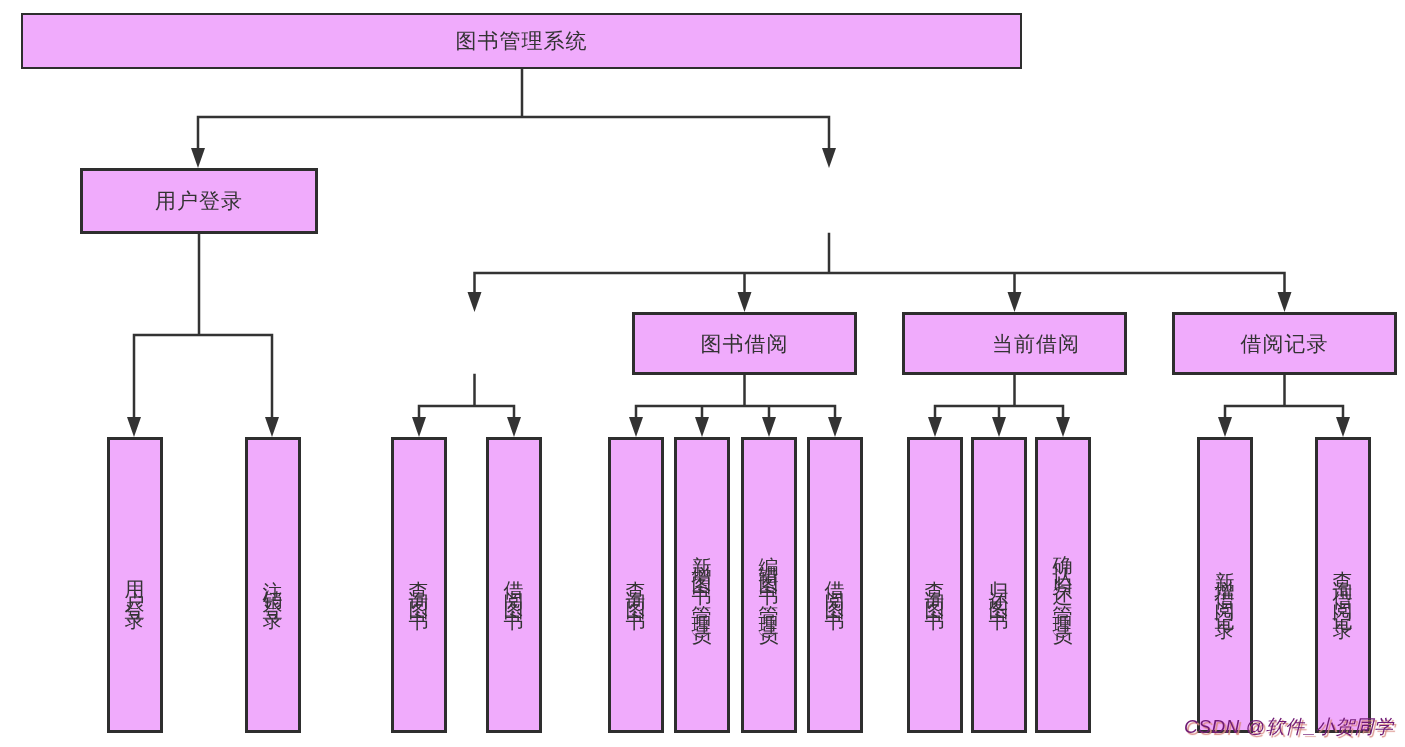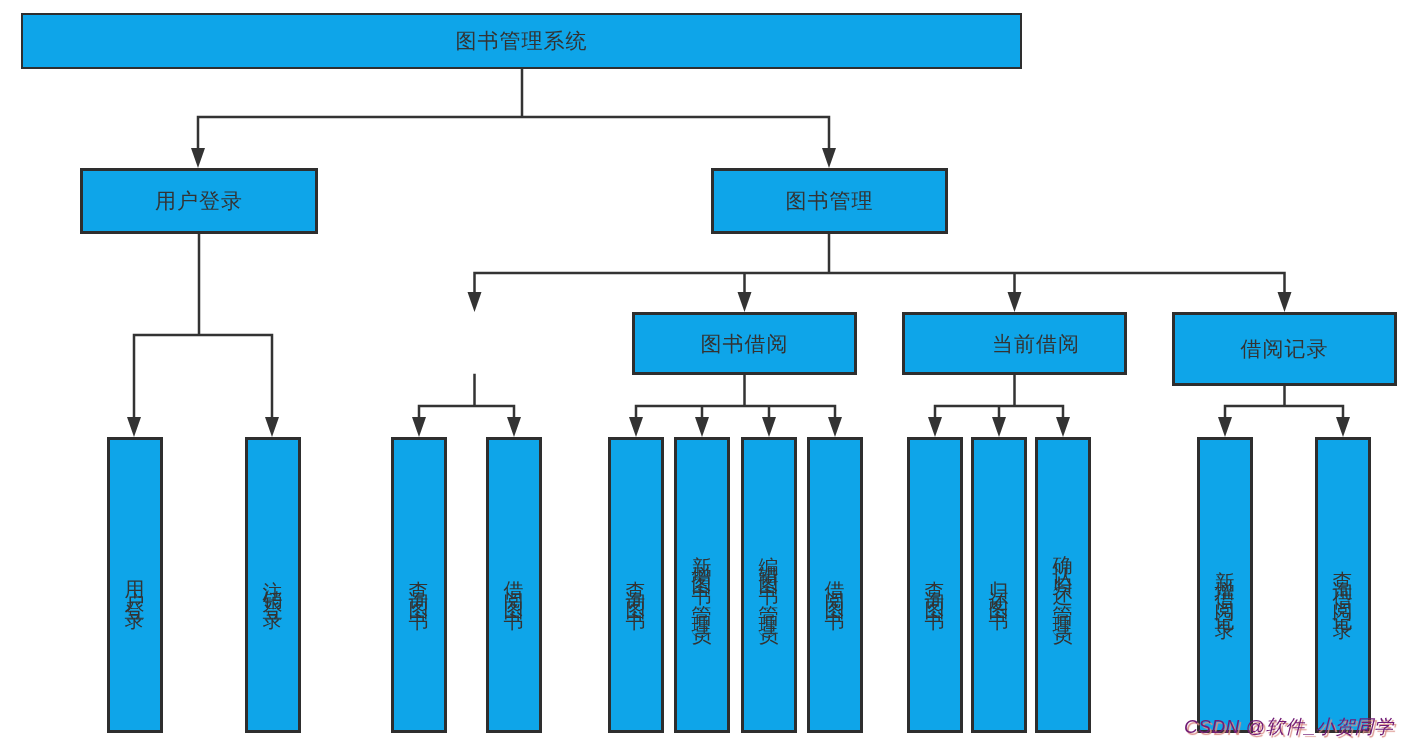--- a/index.html
+++ b/index.html
@@ -2,21 +2,21 @@
 <html><head>
 <meta charset="utf-8">
 <style>
   html,body{margin:0;padding:0;background:#ffffff;}
   #stage{
     position:relative;width:1405px;height:747px;background:#ffffff;overflow:hidden;
     font-family:"Liberation Sans", sans-serif;color:#333333;
   }
   #wires{position:absolute;left:0;top:0;width:1405px;height:747px;z-index:1;}
   .node{
-    position:absolute;box-sizing:border-box;background:#0ea5e9;border:3px solid #2e2e2e;
+    position:absolute;box-sizing:border-box;background:#f0abfc;border:3px solid #2e2e2e;
     display:flex;align-items:center;justify-content:center;z-index:2;
     font-size:21px;letter-spacing:1px;white-space:nowrap;
   }
   .root{border-width:2.5px;}
   .leaf{
     width:56px;top:437px;height:296px;font-size:20px;
     writing-mode:vertical-rl;letter-spacing:10px;line-height:1;
     display:flex;align-items:center;justify-content:center;
   }
   #watermark{
@@ -66,25 +66,24 @@
       <path d="M992,417 L1006,417 L999,437 Z"></path>
       <path d="M1056,417 L1070,417 L1063,437 Z"></path>
       <path d="M1218,417 L1232,417 L1225,437 Z"></path>
       <path d="M1336,417 L1350,417 L1343,437 Z"></path>
     </g>
   </svg>
 
   <div class="node root" style="left:21px;top:13px;width:1001px;height:56px;">图书管理系统</div>
 
   <div class="node" style="left:80px;top:168px;width:238px;height:66px;">用户登录</div>
-  <div class="node" style="left:711px;top:168px;width:237px;height:66px;">图书管理</div>
 
   <div class="node" style="left:632px;top:312px;width:225px;height:63px;">图书借阅</div>
   <div class="node" style="left:902px;top:312px;width:225px;height:63px;padding-left:43px;">当前借阅</div>
-  <div class="node" style="left:1172px;top:312px;width:225px;height:74px;font-family:Liberation Serif, serif;">借阅记录</div>
+  <div class="node" style="left:1172px;top:312px;width:225px;height:63px;font-family:Liberation Serif, serif;">借阅记录</div>
 
   <div class="node leaf" style="left:107px;">用户登录</div>
   <div class="node leaf" style="left:245px;">注销登录</div>
 
   <div class="node leaf" style="left:391px;">查询图书</div>
   <div class="node leaf" style="left:486px;">借阅图书</div>
 
   <div class="node leaf" style="left:608px;">查询图书</div>
   <div class="node leaf" style="left:674px;">新增图书（管理员）</div>
   <div class="node leaf" style="left:741px;">编辑图书（管理员）</div>

